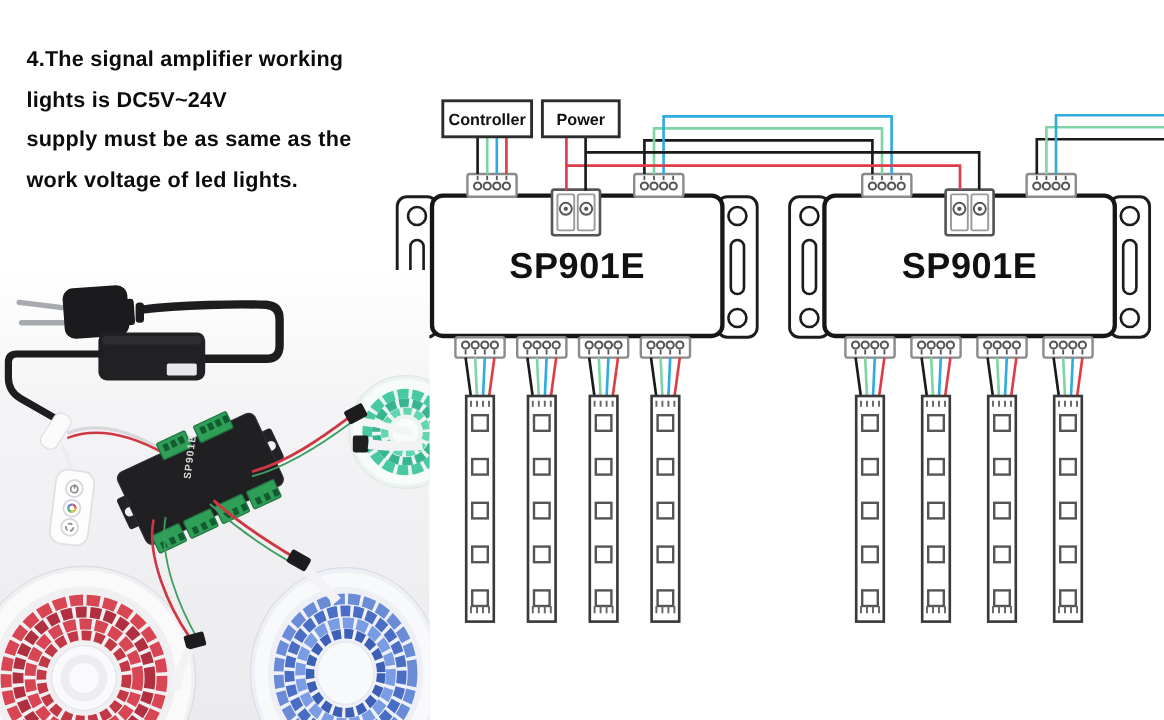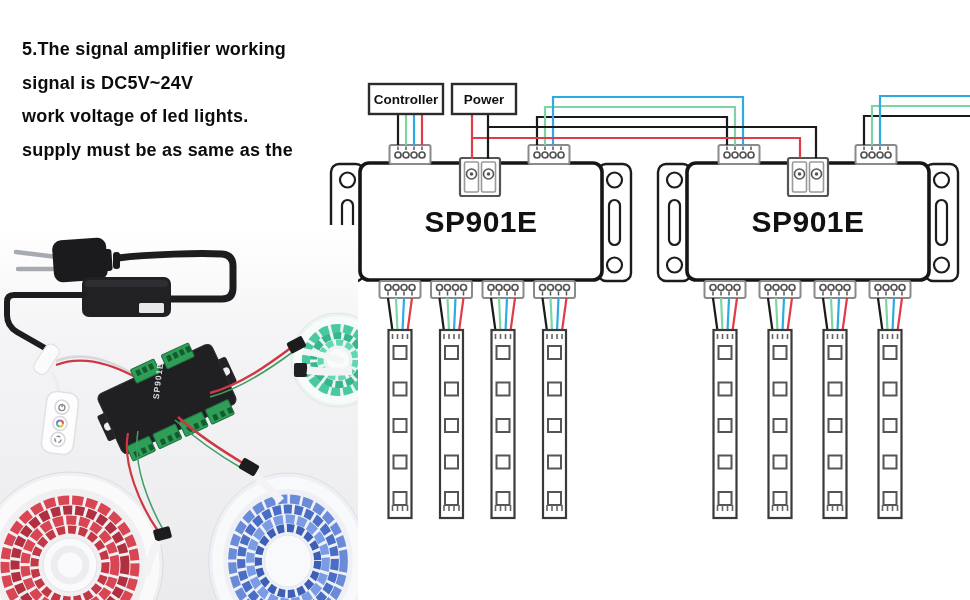--- a/index.html
+++ b/index.html
@@ -15,24 +15,24 @@
                font-family:"Liberation Sans", sans-serif; }
   .pcb-label { font-size:8.5px; font-weight:bold; fill:#d9d9d9; text-anchor:middle; letter-spacing:1px;
                font-family:"Liberation Sans", sans-serif; }
 </style>
 </head>
 <body>
 
 <div class="stage">
 
   <div class="notes">
-    <div>5.The signal amplifier working</div>
-    <div>signal is DC5V~24V</div>
+    <div>4.The signal amplifier working</div>
+    <div>lights is DC5V~24V</div>
+    <div>supply must be as same as the</div>
     <div>work voltage of led lights.</div>
-    <div>supply must be as same as the</div>
   </div>
 
   <svg class="diagram" width="970" height="600" viewBox="0 0 970 600">
     <defs>
 
       <g id="ear">
         <rect x="-16.5" y="164" width="33" height="117" rx="8" fill="#fff" stroke="#1c1c1c" stroke-width="2.4"></rect>
         <circle cx="0" cy="180" r="7.5" fill="#fff" stroke="#1c1c1c" stroke-width="2.2"></circle>
         <circle cx="0" cy="265" r="7.5" fill="#fff" stroke="#1c1c1c" stroke-width="2.2"></circle>
         <rect x="-5.5" y="200" width="11" height="45" rx="5.5" fill="#fff" stroke="#1c1c1c" stroke-width="2.2"></rect>

